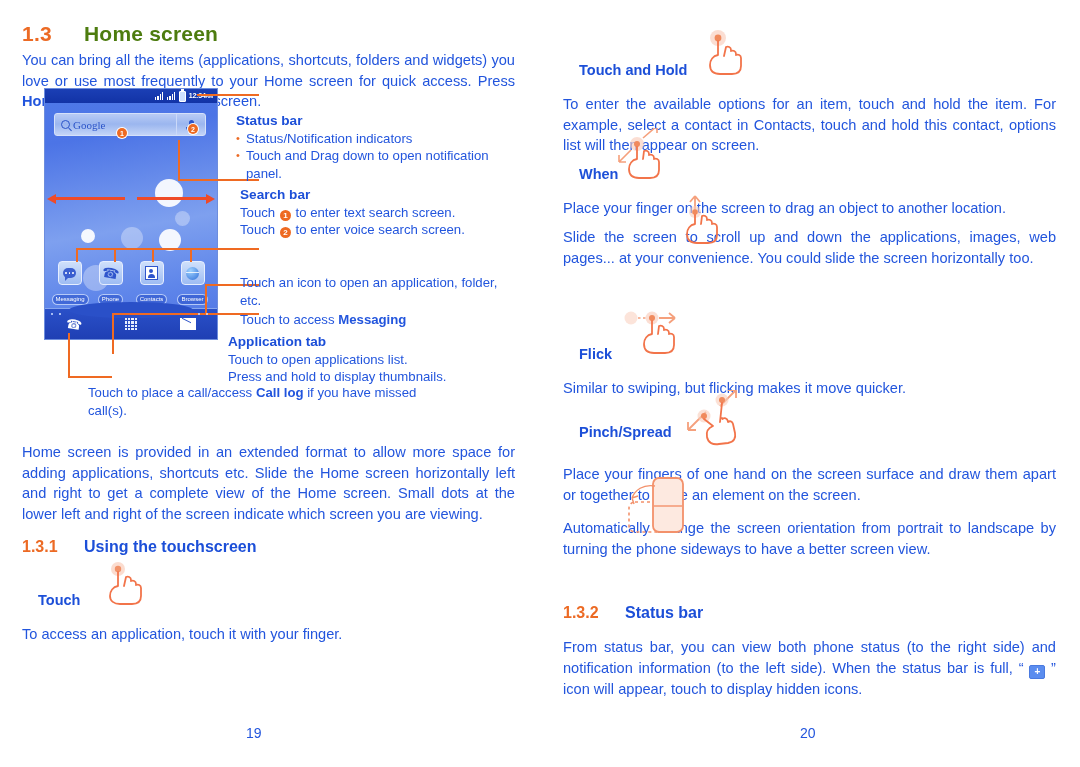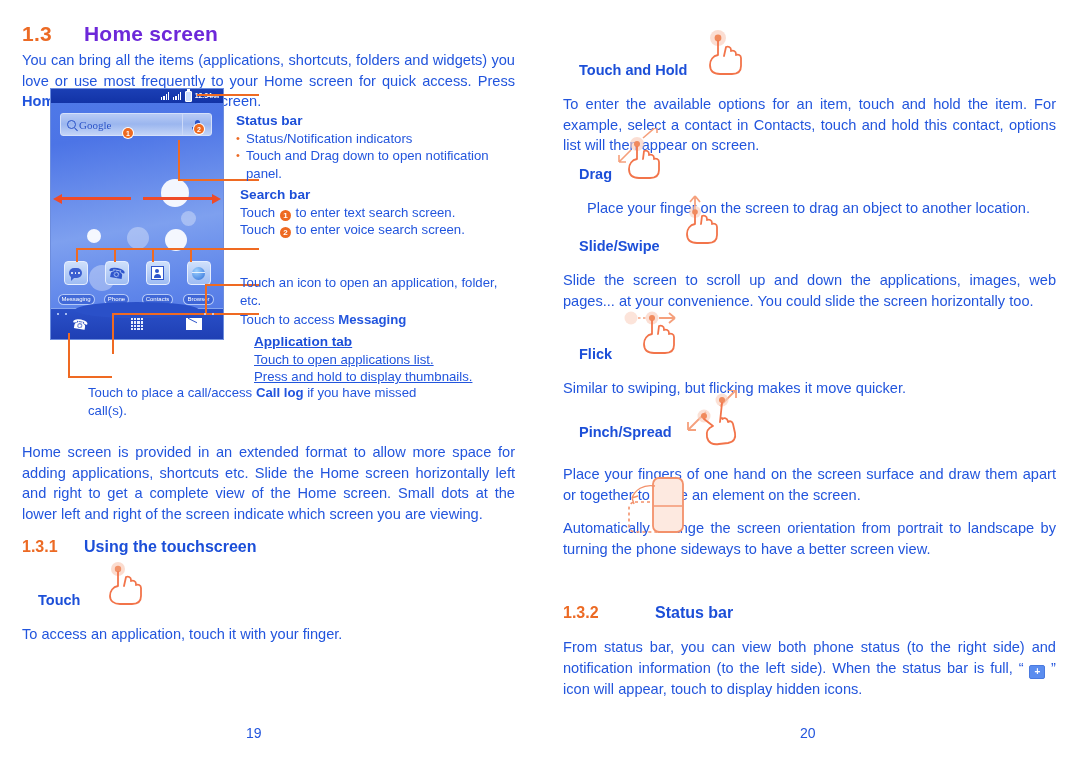--- a/index.html
+++ b/index.html
@@ -15,21 +15,21 @@
   .col{position:absolute;top:0;width:495px;height:625px;}
   .col-left{left:22px;}
   .col-right{left:563px;}
 
   
   .h1{
     font-size:21px;font-weight:bold;letter-spacing:.2px;
     display:flex;align-items:baseline;margin:0;
   }
   .h1 .num{color:#ec6a24;width:62px;flex:none;}
-  .h1 .txt{color:#6d28d9;}
+  .h1 .txt{color:#4d7c0f;}
   .h2{
     font-size:16px;font-weight:bold;
     display:flex;align-items:baseline;margin:0;
   }
   .h2 .num{color:#ec6a24;width:62px;flex:none;}
   .h2 .txt{color:#1c4fd8;}
   .h3{
     font-size:14.5px;font-weight:bold;color:#1c4fd8;margin:16px;
   }
 
@@ -37,21 +37,21 @@
   p.body{
     font-size:14.6px;line-height:20.5px;color:#2255dd;
     margin:0;text-align:justify;
   }
   p.body b{font-weight:bold;}
   .nojust{text-align:left;}
 
   
   .figure{position:absolute;left:0;top:88px;width:510px;height:320px;}
   .phone{
-    position:absolute;left:28px;top:0;width:172px;height:250px;
+    position:absolute;left:22px;top:0;width:172px;height:250px;
     border:1px solid #6d8ddd;
     background:linear-gradient(170deg,#4f7ae8 0%,#4c74e6 20%,#7ea0ef 55%,#5f86ea 78%,#4a6fe2 100%);
     overflow:hidden;
   }
   .statusbar{
     position:absolute;left:0;top:0;width:100%;height:14px;
     background:linear-gradient(180deg,#1b3fb5 0%,#1233a6 100%);
     display:flex;align-items:center;justify-content:flex-end;
     padding-right:4px;box-sizing:border-box;gap:3px;
   }
@@ -349,21 +349,21 @@
     </div>
 
     <div class="callout" style="left:218px;top:311px;width:275px;">
       <div><span>Touch to access </span><b>Messaging</b></div>
     </div>
 
     <div class="callout" style="left:218px;top:274px;width:275px;">
       <div>Touch an icon to open an application, folder, etc.</div>
     </div>
 
-    <div class="callout" style="left:232px;top:333px;width:275px;text-decoration:underline;">
+    <div class="callout" style="left:206px;top:333px;width:275px;">
       <div class="ttl">Application tab</div>
       <div>Touch to open applications list.</div>
       <div>Press and hold to display thumbnails.</div>
     </div>
 
     <div class="callout" style="left:66px;top:384px;width:350px;">
       <div><span>Touch to place a call/access </span><b>Call log</b><span> if you have missed call(s).</span></div>
     </div>
 
     <p class="body" style="position:absolute;top:442px;left:0;width:493px;">Home screen is provided in an extended format to allow more space for adding applications, shortcuts etc. Slide the Home screen horizontally left and right to get a complete view of the Home screen. Small dots at the lower left and right of the screen indicate which screen you are viewing.</p>
@@ -391,33 +391,32 @@
       <div class="h3">Touch and Hold</div>
       <svg class="gicon" style="left:135px;top:-18px;" width="56" height="50" viewBox="0 0 56 50">
         <circle cx="20" cy="10" r="8" fill="#f9cdbb" opacity=".65"></circle>
         <circle cx="20" cy="10" r="3.4" fill="#f08a5d"></circle>
         <path d="M20 13 L20 27 M20 27 C15 28 12 32 12 37 C12 43 16 46 22 46 L34 46 C40 46 43 43 43 38 L43 30 C43 27 40 26 38 27 L38 26 C38 23 35 22 33 23 L33 22 C33 19 30 18 28 19 L26 28" fill="none" stroke="#f2744a" stroke-width="1.8" stroke-linejoin="round" stroke-linecap="round"></path>
       </svg>
       <p class="body" style="margin-top:5px;">To enter the available options for an item, touch and hold the item. For example, select a contact in Contacts, touch and hold this contact, options list will then appear on screen.</p>
     </div>
 
     <div class="gest" style="position:absolute;top:150px;left:0;width:493px;">
-      <div class="h3">Drag</div>
+      <div class="h3">When</div>
       <svg class="gicon" style="left:50px;top:-22px;" width="66" height="52" viewBox="0 0 66 52">
         <circle cx="24" cy="16" r="7" fill="#f9cdbb" opacity=".65"></circle>
         <circle cx="24" cy="16" r="3" fill="#f08a5d"></circle>
         <path d="M18 22 L6 34 M6 34 l0 -7 M6 34 l7 0" fill="none" stroke="#f5a07c" stroke-width="1.6"></path>
         <path d="M30 10 L44 -2 M44 -2 l-7 0 M44 -2 l0 7" fill="none" stroke="#f5a07c" stroke-width="1.6"></path>
         <path d="M24 19 L24 31 M24 31 C19 32 16 36 16 41 C16 47 20 50 26 50 L37 50 C43 50 46 47 46 42 L46 34 C46 31 43 30 41 31 L41 30 C41 27 38 26 36 27 L36 26 C36 23 33 22 31 23 L30 31" fill="none" stroke="#f2744a" stroke-width="1.8" stroke-linejoin="round" stroke-linecap="round"></path>
       </svg>
-      <p class="body nojust" style="margin-top:6px;margin-left:24px;">Place your finger on the screen to drag an object to another location.</p>
+      <p class="body nojust" style="margin-top:6px;">Place your finger on the screen to drag an object to another location.</p>
     </div>
 
     <div class="gest" style="position:absolute;top:222px;left:0;width:493px;">
-      <div class="h3">Slide/Swipe</div>
       <svg class="gicon" style="left:110px;top:-32px;" width="56" height="56" viewBox="0 0 56 56">
         <path d="M22 26 L22 6 M22 6 l-5 6 M22 6 l5 6" fill="none" stroke="#f5a07c" stroke-width="1.8"></path>
         <circle cx="22" cy="22" r="6" fill="#f9cdbb" opacity=".6"></circle>
         <circle cx="22" cy="22" r="2.8" fill="#f08a5d"></circle>
         <path d="M22 25 L22 34 M22 34 C17 35 14 39 14 44 C14 50 18 53 24 53 L35 53 C41 53 44 50 44 45 L44 37 C44 34 41 33 39 34 L39 33 C39 30 36 29 34 30 L34 29 C34 26 31 25 29 26 L28 34" fill="none" stroke="#f2744a" stroke-width="1.8" stroke-linejoin="round" stroke-linecap="round"></path>
       </svg>
       <p class="body" style="margin-top:5px;">Slide the screen to scroll up and down the applications, images, web pages... at your convenience. You could slide the screen horizontally too.</p>
     </div>
 
     <div class="gest" style="position:absolute;top:330px;left:0;width:493px;">
@@ -450,21 +449,21 @@
     <div class="gest" style="position:absolute;top:512px;left:0;width:493px;">
       <svg class="gicon" style="left:62px;top:-38px;" width="80" height="66" viewBox="0 0 80 66">
         <rect x="4" y="28" width="44" height="30" rx="6" fill="none" stroke="#f3916b" stroke-width="1.6" stroke-dasharray="3 3"></rect>
         <rect x="28" y="4" width="30" height="54" rx="6" fill="#fde9e0" stroke="#f3916b" stroke-width="1.8"></rect>
         <line x1="29" y1="32" x2="57" y2="32" stroke="#f3916b" stroke-width="1.4"></line>
         <path d="M30 12 C18 10 10 16 7 24 M7 24 l6 -2 M7 24 l2 6" fill="none" stroke="#f3916b" stroke-width="1.4"></path>
       </svg>
       <p class="body nojust" style="margin-top:6px;">Automatically change the screen orientation from portrait to landscape by turning the phone sideways to have a better screen view.</p>
     </div>
 
-    <div class="h2" style="position:absolute;top:604px;left:0;gap:30px;">
+    <div class="h2" style="position:absolute;top:604px;left:0;">
       <span class="num">1.3.2</span>
       <span class="txt">Status bar</span>
     </div>
 
     <p class="body" style="position:absolute;top:637px;left:0;width:493px;"><span>From status bar, you can view both phone status (to the right side) and notification information (to the left side). When the status bar is full, “ </span><span class="inlineicon">+</span><span> ” icon will appear, touch to display hidden icons.</span></p>
 
   </div>
 
   <div class="pgnum pg-left">19</div>
   <div class="pgnum pg-right">20</div>

